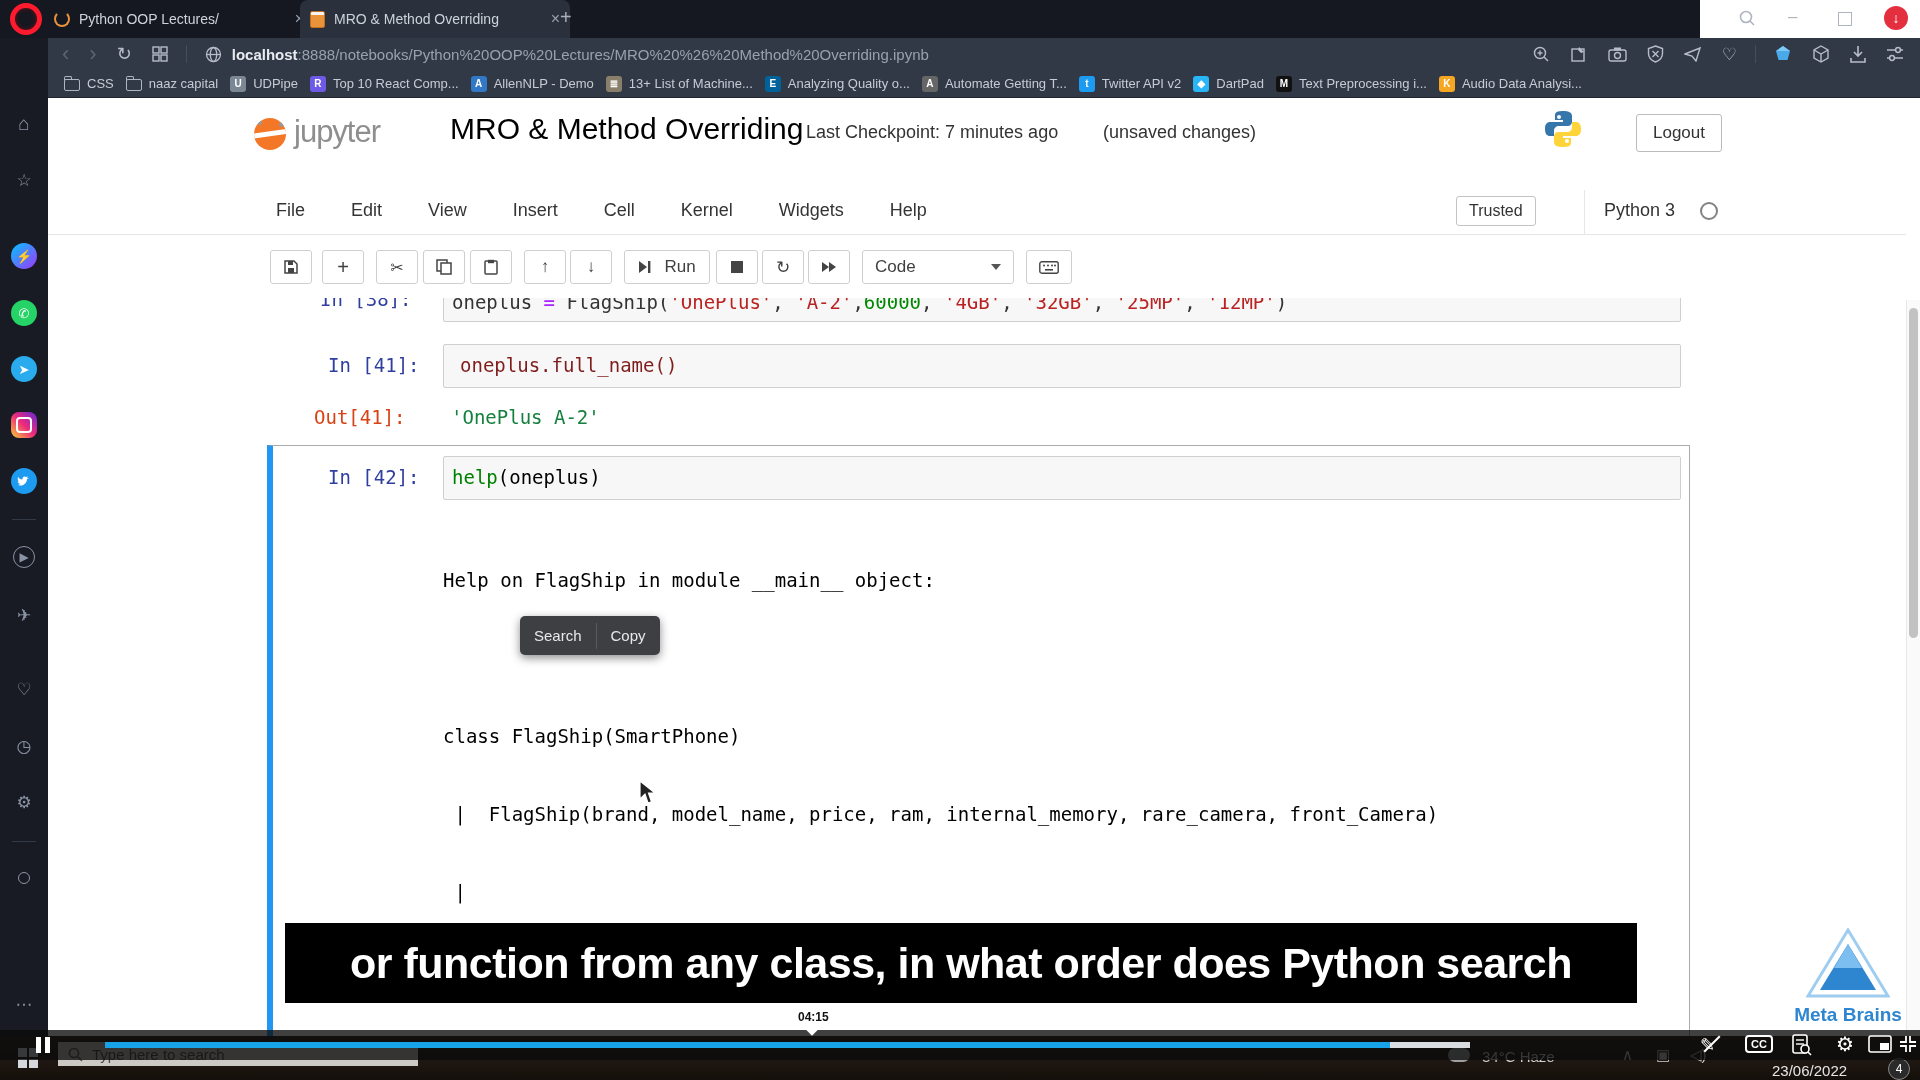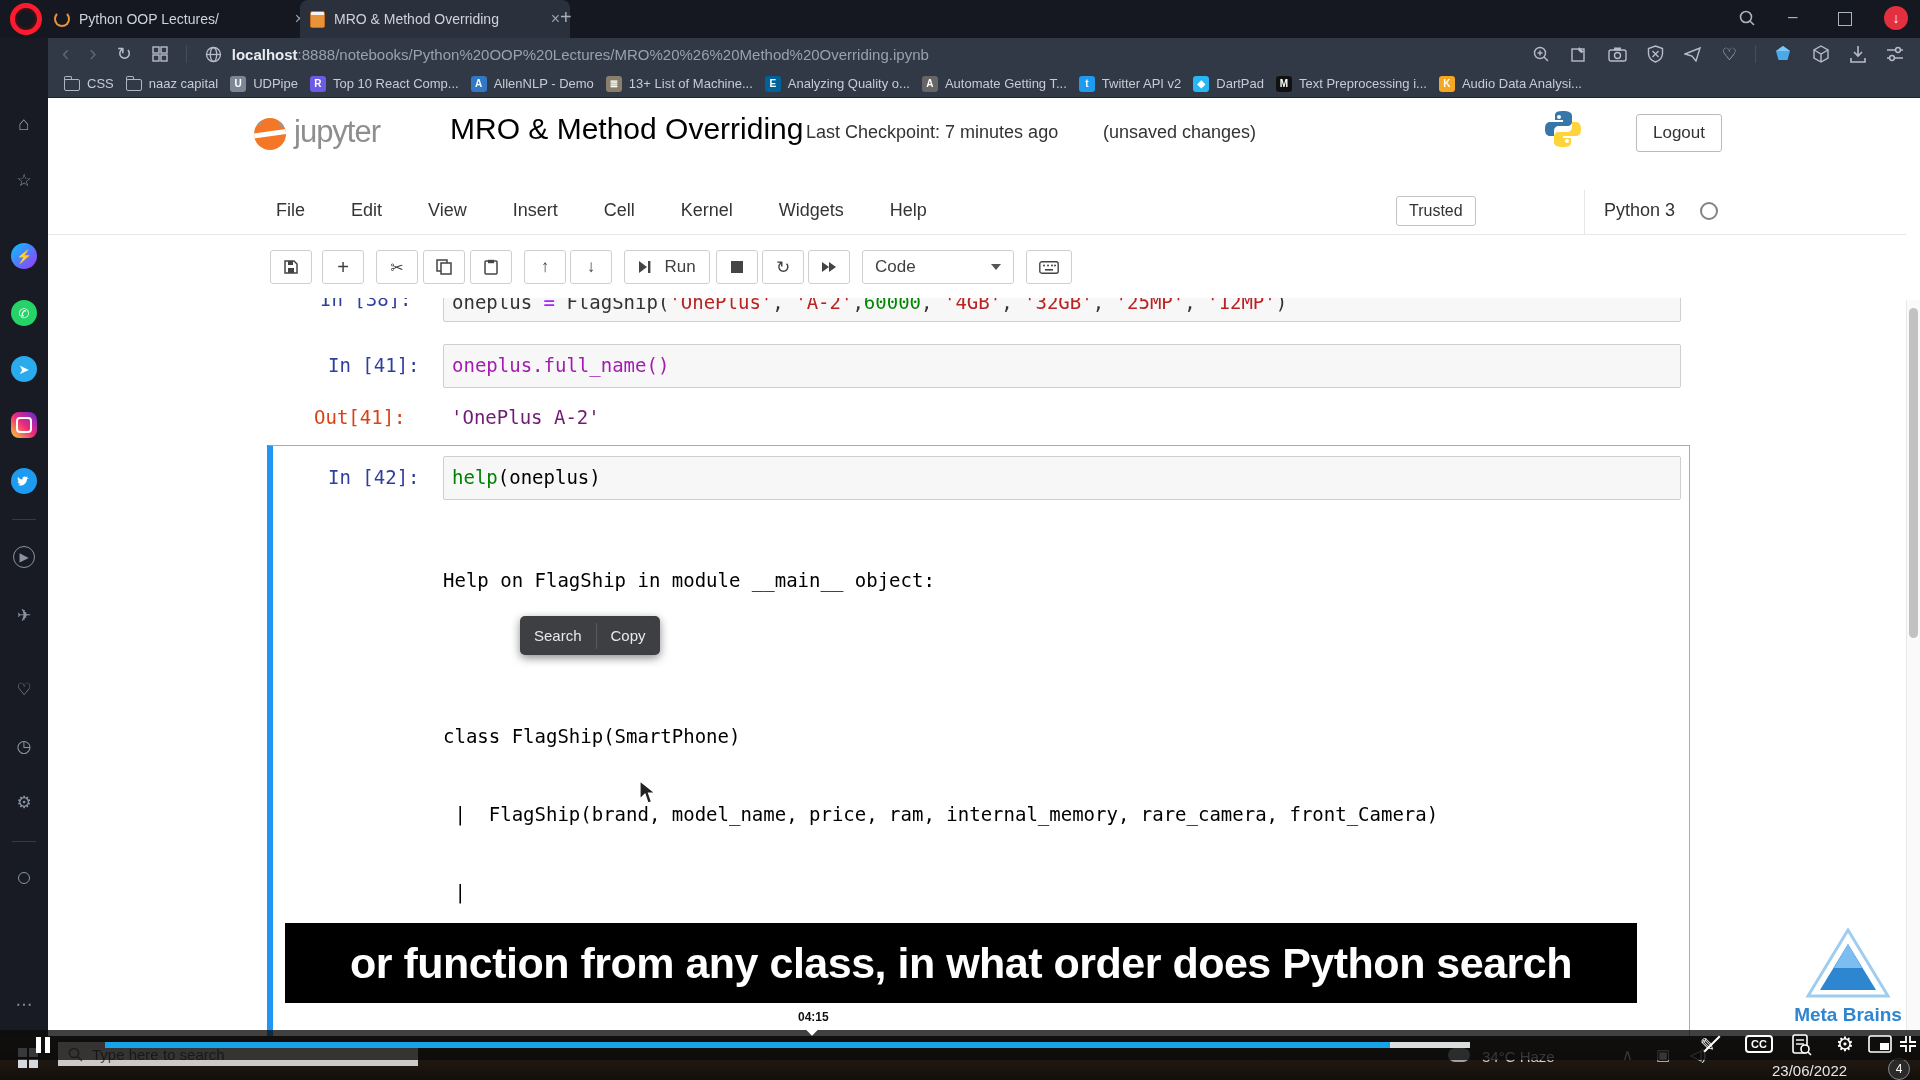--- a/index.html
+++ b/index.html
@@ -1,21 +1,21 @@
 <!DOCTYPE html>
 <html><head>
 <meta charset="utf-8">
 <style>
   html,body{margin:0;padding:0;width:1920px;height:1080px;overflow:hidden;background:#000;
     font-family:"Liberation Sans",sans-serif;}
   .abs{position:absolute;}
   #screen{position:relative;width:1920px;height:1080px;background:#fff;overflow:hidden;}
 
   
-  #tabbar{left:0;top:0;width:1920px;height:38px;background:#151821;}
+  #tabbar{left:0;top:0;width:1700px;height:38px;background:#151821;}
   .tab{top:0;height:38px;display:flex;align-items:center;gap:9px;padding:0 10px;color:#ced3db;font-size:14px;}
   .tab.active{background:#2a303c;border-radius:8px 8px 0 0;}
   .tab-close{color:#9aa2ad;font-size:16px;margin-left:auto;cursor:pointer;}
   .opera-ring{width:22px;height:22px;border-radius:50%;border:5px solid #ff1b2d;box-shadow:inset 0 0 4px #7a0c14;}
   .spinner{width:12px;height:12px;border-radius:50%;border:2.5px solid #e8923a;border-top-color:transparent;}
   .bookicon{width:13px;height:15px;background:linear-gradient(#f4f4f4 20%,#e8923a 20%);border:1.5px solid #c46f1e;border-radius:2px;}
   .winbtn{color:#aeb4bf;font-size:17px;}
   #navrow{left:48px;top:38px;width:1872px;height:32px;background:#323946;display:flex;align-items:center;}
   #bkmrow{left:48px;top:70px;width:1872px;height:28px;background:#323946;border-bottom:1px solid #20242e;display:flex;align-items:center;gap:12px;padding-left:16px;box-sizing:border-box;}
   .bm{display:flex;align-items:center;gap:7px;color:#c6ccd4;font-size:13px;white-space:nowrap;}
@@ -245,21 +245,21 @@
       <div style="position:absolute;left:228px;top:10px;display:flex;gap:46px;">
         <span class="menu-item">File</span>
         <span class="menu-item">Edit</span>
         <span class="menu-item">View</span>
         <span class="menu-item">Insert</span>
         <span class="menu-item">Cell</span>
         <span class="menu-item">Kernel</span>
         <span class="menu-item">Widgets</span>
         <span class="menu-item">Help</span>
       </div>
-      <span class="abs" style="left:1348px;top:6px;padding:5px 12px;border:1px solid #c3c3c3;border-radius:3px;font-size:16px;color:#333;">Trusted</span>
+      <span class="abs" style="left:1408px;top:6px;padding:5px 12px;border:1px solid #c3c3c3;border-radius:3px;font-size:16px;color:#333;">Trusted</span>
       <span class="abs" style="left:1536px;top:0;width:1px;height:44px;background:#e7e7e7;"></span>
       <span class="abs" style="left:1556px;top:10px;font-size:18px;color:#333;">Python 3</span>
       <span class="abs" style="left:1652px;top:12px;width:14px;height:14px;border:2px solid #828282;border-radius:50%;"></span>
     </div>
 
     <div class="tbtn" style="left:222px;width:42px;">
         <svg width="16" height="16">
           <path d="M2 2h9l3 3v9H2z" fill="none" stroke="#444" stroke-width="1.5"></path>
           <rect x="5" y="9" width="6" height="5" fill="#444"></rect>
           <rect x="5" y="2" width="5" height="4" fill="#444"></rect>
@@ -315,24 +315,24 @@
 
     <div class="abs" style="left:0;top:200px;width:1858px;height:782px;overflow:hidden;">
 
       <div class="abs mono prompt-in" style="left:272px;top:-12px;">In [38]:</div>
       <div class="abs inputbox" style="left:395px;top:-16px;width:1236px;height:38px;">
         <div class="mono" style="padding:6px 8px;"><span>oneplus </span><span class="op">= </span><span>FlagShip(</span><span class="str">'OnePlus'</span><span>, </span><span class="str">'A-2'</span><span>,</span><span class="num">60000</span><span>, </span><span class="str">'4GB'</span><span>, </span><span class="str">'32GB'</span><span>, </span><span class="str">'25MP'</span><span>, </span><span class="str">'12MP'</span><span>)</span></div>
       </div>
 
       <div class="abs mono prompt-in" style="left:280px;top:54px;">In [41]:</div>
       <div class="abs inputbox" style="left:395px;top:46px;width:1236px;height:42px;">
-        <div class="mono" style="padding:7px 8px;color:#a21caf;">oneplus.full_name()</div>
+        <div class="mono" style="padding:7px 8px;color:#7f1d1d;margin-left:8px;">oneplus.full_name()</div>
       </div>
       <div class="abs mono prompt-out" style="left:266px;top:106px;">Out[41]:</div>
-      <div class="abs mono" style="left:403px;top:106px;color:#701a75;">'OnePlus A-2'</div>
+      <div class="abs mono" style="left:403px;top:106px;color:#15803d;">'OnePlus A-2'</div>
 
       <div class="abs" style="left:219px;top:147px;width:1423px;height:700px;border:1px solid #ababab;border-left:6px solid #2196f3;box-sizing:border-box;"></div>
       <div class="abs mono prompt-in" style="left:280px;top:166px;">In [42]:</div>
       <div class="abs inputbox" style="left:395px;top:158px;width:1236px;height:42px;">
         <div class="mono" style="padding:7px 8px;color:#000;"><span class="cm-builtin">help</span><span>(oneplus)</span></div>
       </div>
 
       <div class="abs mono" style="left:395px;top:217px;color:#000;">
         <div>Help on FlagShip in module __main__ object:</div>
         <div> </div>

